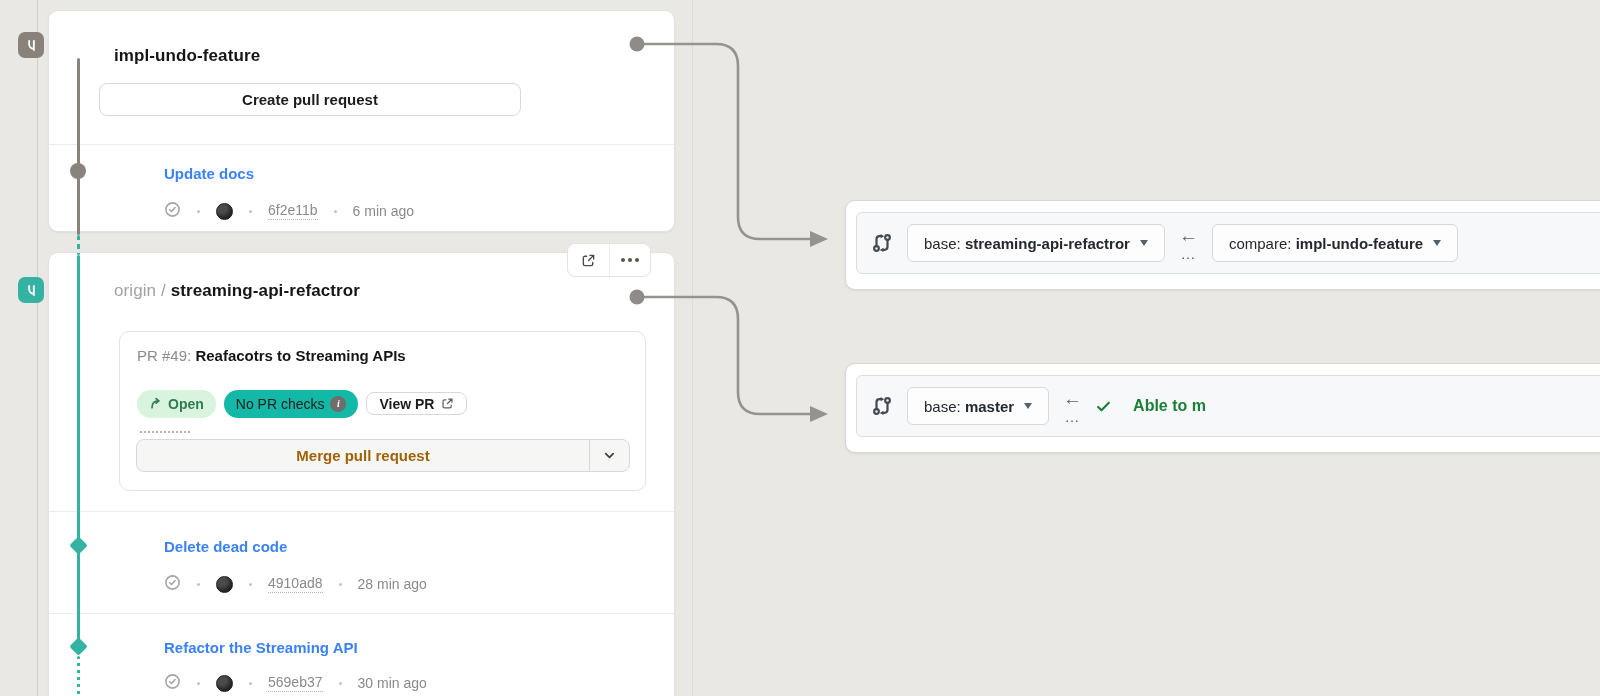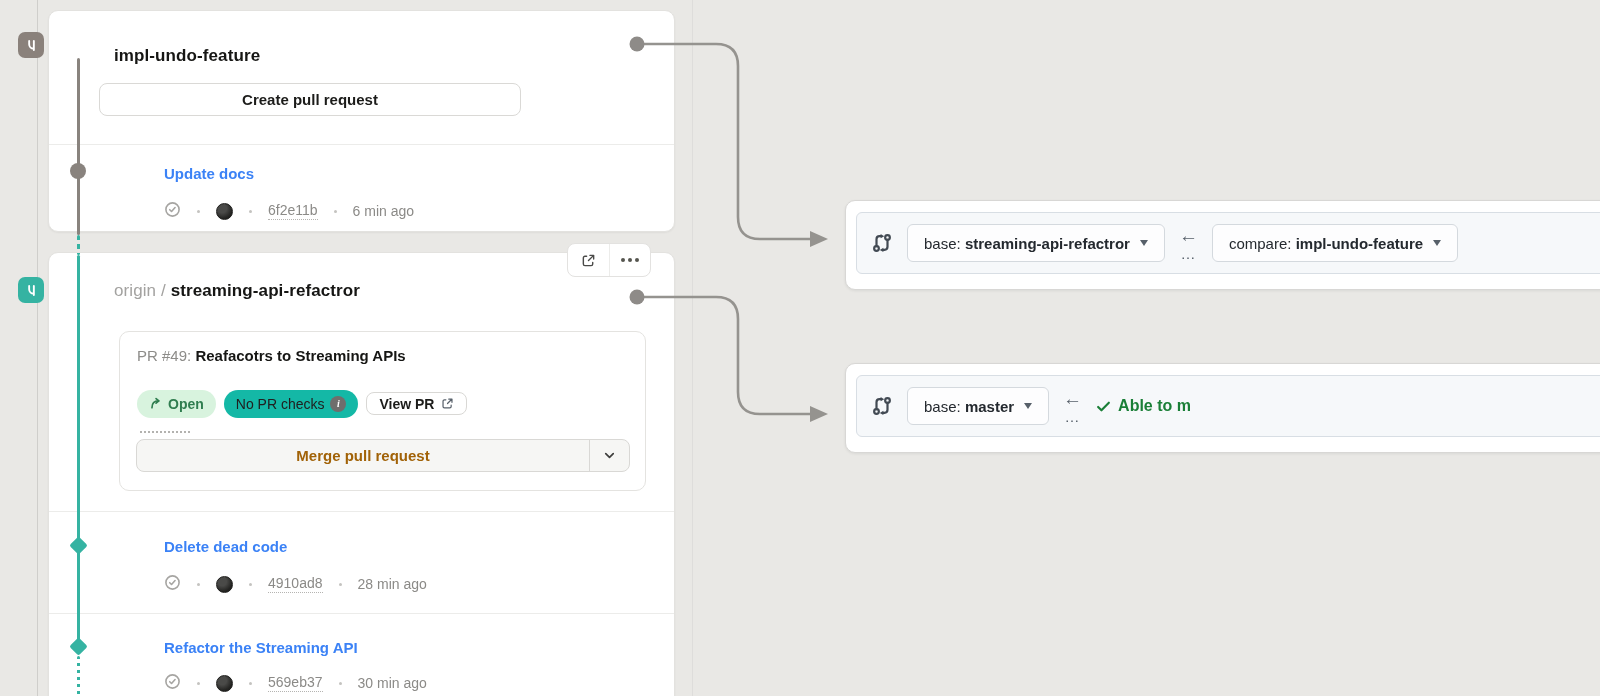--- a/index.html
+++ b/index.html
@@ -128,21 +128,21 @@
     height:38px; border-radius:6px; background:#fdfdfe; border:1px solid #d4d9de;
     display:flex; align-items:center; gap:8px; padding:0 16px;
     font-size:15px; color:#24292f; cursor:pointer; white-space:nowrap;
   }
   .range-btn b { font-weight:700; }
   .caret-down { width:0; height:0; border-left:4.5px solid transparent; border-right:4.5px solid transparent;
                 border-top:6px solid #57606a; margin-left:2px; }
   .arrow-col { display:flex; flex-direction:column; align-items:center; color:#57606a; line-height:1; }
   .arrow-col .larr { font-size:19px; }
   .arrow-col .dots { font-size:15px; letter-spacing:1px; margin-top:1px; }
-  .merge-status { display:flex; align-items:center; gap:7px; font-size:16px; font-weight:700; color:#1a7f37; white-space:nowrap; }
+  .merge-status { display:flex; align-items:center; gap:22px; font-size:16px; font-weight:700; color:#1a7f37; white-space:nowrap; }
 
   
   #connectors { position:absolute; left:0; top:0; z-index:6; pointer-events:none; }
 </style>
 </head>
 <body>
 
 <div id="stage">
 
   <div class="lane-edge-left"></div>

